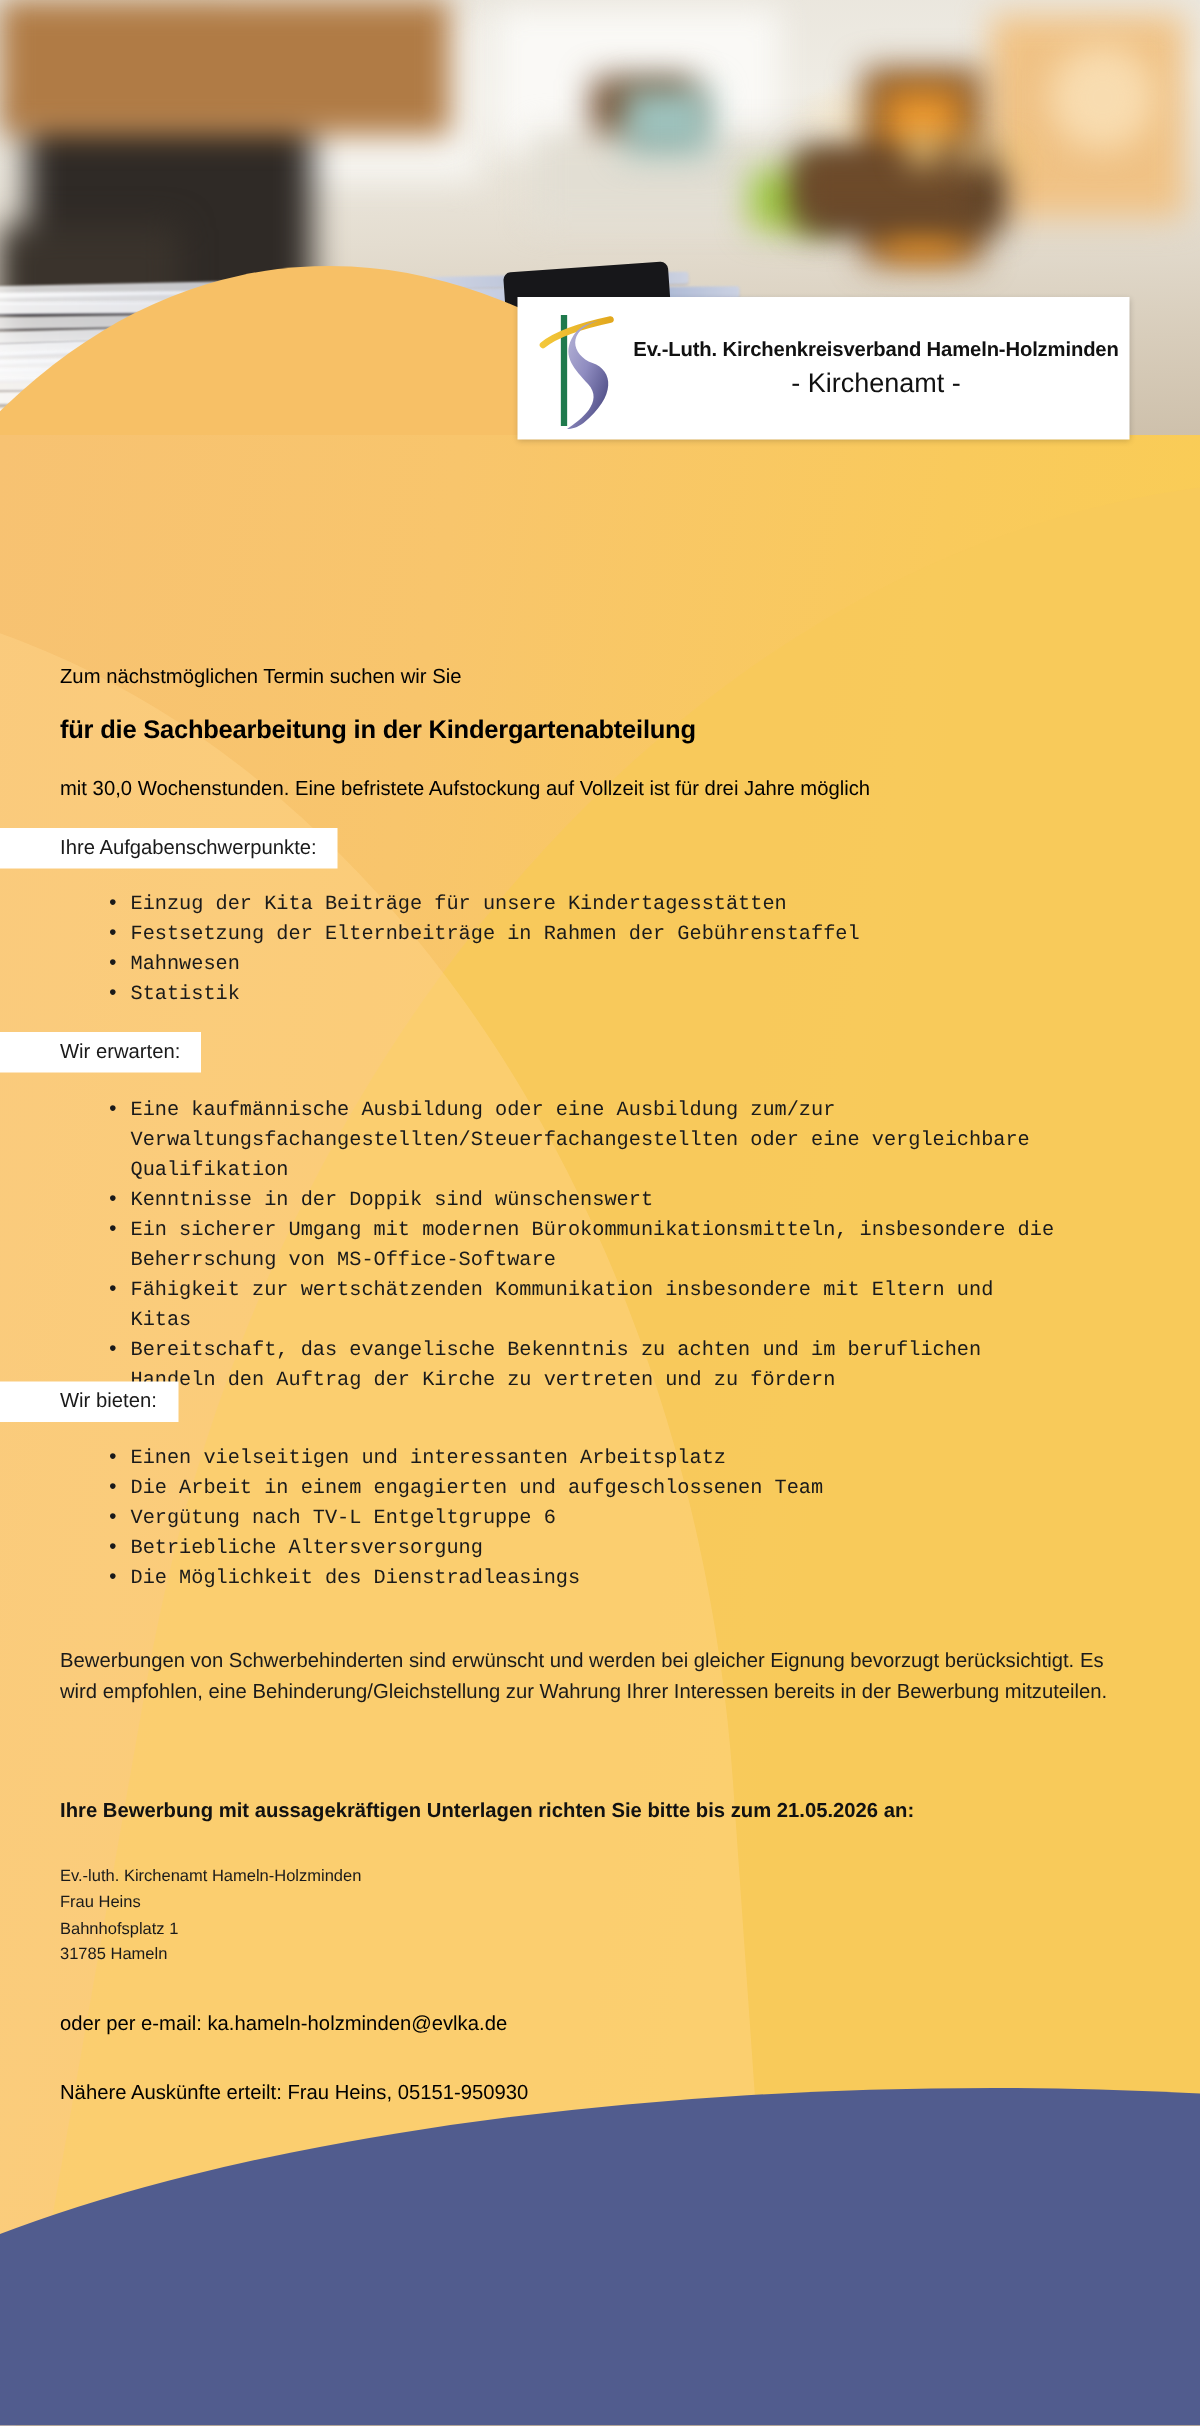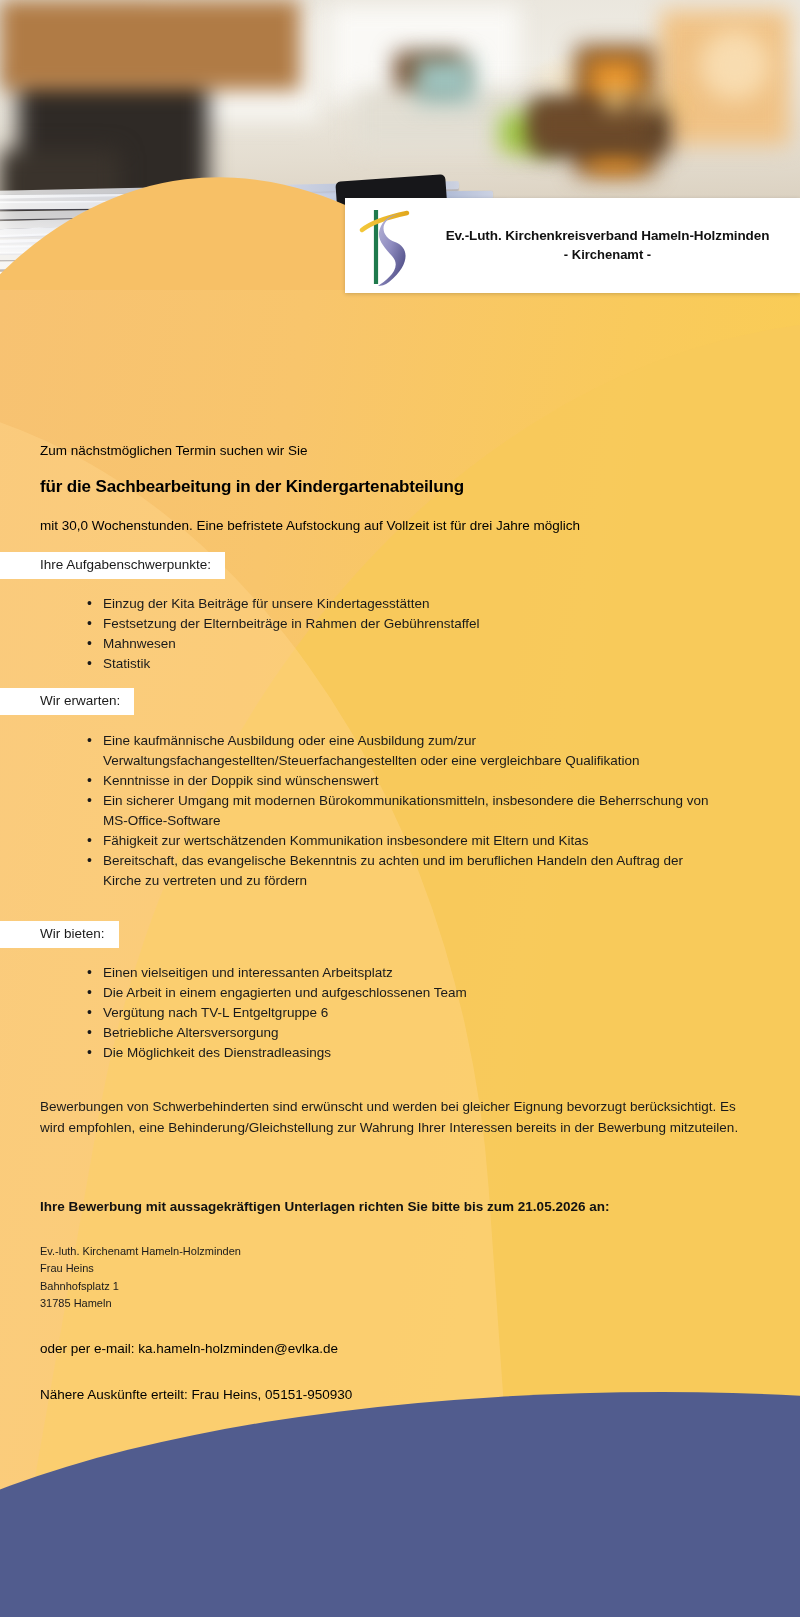--- a/index.html
+++ b/index.html
@@ -47,26 +47,26 @@
   .clip{position:absolute;left:357px;top:40px;width:110px;height:52px;background:#17171a;border-radius:5px;transform:rotate(-4deg);}
   .clip2{position:absolute;left:348px;top:76px;width:130px;height:18px;background:#1b1b1f;border-radius:4px;transform:rotate(-5deg);}
   .clip3{position:absolute;left:420px;top:130px;width:120px;height:14px;background:#232329;border-radius:3px;transform:rotate(-6deg);filter:blur(1.5px);}
   .papfold{position:absolute;left:290px;top:140px;width:40px;height:22px;background:#fdfdfd;transform:rotate(-8deg);border-radius:2px;filter:blur(.8px);}
 
   
   .hero-wedge{position:absolute;left:-260px;top:176px;width:1000px;height:900px;
     background:#F7C066;border-radius:50% 50% 0 0 / 100% 100% 0 0;transform:rotate(-7deg);}
 
   
-  .logobox{position:absolute;left:345px;top:198px;width:455px;height:95px;background:#ffffff;
+  .logobox{position:absolute;left:345px;top:198px;width:408px;height:95px;background:#ffffff;
            box-shadow:0 1px 4px rgba(0,0,0,.18);display:flex;align-items:center;}
   .logo-mark{width:62px;height:84px;margin-left:14px;flex:0 0 auto;}
   .logo-text{flex:1 1 auto;text-align:center;padding-right:6px;}
   .logo-l1{font-size:13.5px;font-weight:bold;color:#111;line-height:1.45;letter-spacing:-.1px;}
-  .logo-l2{font-size:13px;font-weight:bold;color:#111;line-height:1.45;}
+  .logo-l2{font-size:18px;font-weight:normal;color:#111;line-height:1.45;}
 
   
   .body-base{position:absolute;left:0;top:290px;width:800px;height:1327px;
     background:linear-gradient(100deg,#F7C272 0%,#F8C56C 30%,#F9CA5C 62%,#FACF4F 100%);}
   .swoosh-soft{position:absolute;left:120px;top:300px;width:1250px;height:1500px;
     background:#F8C95B;border-radius:58% 42% 0 0 / 62% 48% 0 0;transform:rotate(10deg);opacity:.95;}
   .swoosh-light{position:absolute;left:-420px;top:380px;width:900px;height:1400px;
     background:rgba(255,214,140,.42);border-radius:0 70% 0 0 / 0 60% 0 0;transform:rotate(-4deg);}
 
   
@@ -78,21 +78,21 @@
   .content{position:absolute;left:0;top:0;width:800px;height:1617px;}
   .txt{position:absolute;color:#000000;font-size:13.5px;line-height:1.5;}
 
   .intro-line{left:40px;font-size:13.5px;}
   .job-title{left:40px;font-size:17px;font-weight:bold;letter-spacing:-.15px;}
   .hours-line{left:40px;font-size:13.5px;}
 
   .sec-head{position:absolute;left:0;background:#ffffff;color:#1a1a1a;
             font-size:13.5px;line-height:1;padding:6px 14px 7px 40px;white-space:nowrap;}
 
-  .blist{position:absolute;left:86px;margin:0;padding:0;list-style:none;}
+  .blist{position:absolute;left:70px;margin:0;padding:0;list-style:none;font-family:Liberation Mono, monospace;}
   .blist li{position:relative;padding-left:17px;font-size:13.5px;line-height:1.48;color:#1a1a1a;}
   .blist li::before{content:"\2022";position:absolute;left:1px;top:-1px;font-size:14px;color:#1a1a1a;}
 
   .para{position:absolute;left:40px;width:705px;font-size:13.5px;line-height:1.52;color:#1a1a1a;}
   .deadline{position:absolute;left:40px;font-size:13.5px;font-weight:bold;color:#111;}
   .addr{position:absolute;left:40px;font-size:11px;line-height:1.58;color:#1a1a1a;}
   .contact{position:absolute;left:40px;font-size:13.5px;color:#000000;}
 </style>
 </head>
 <body>

